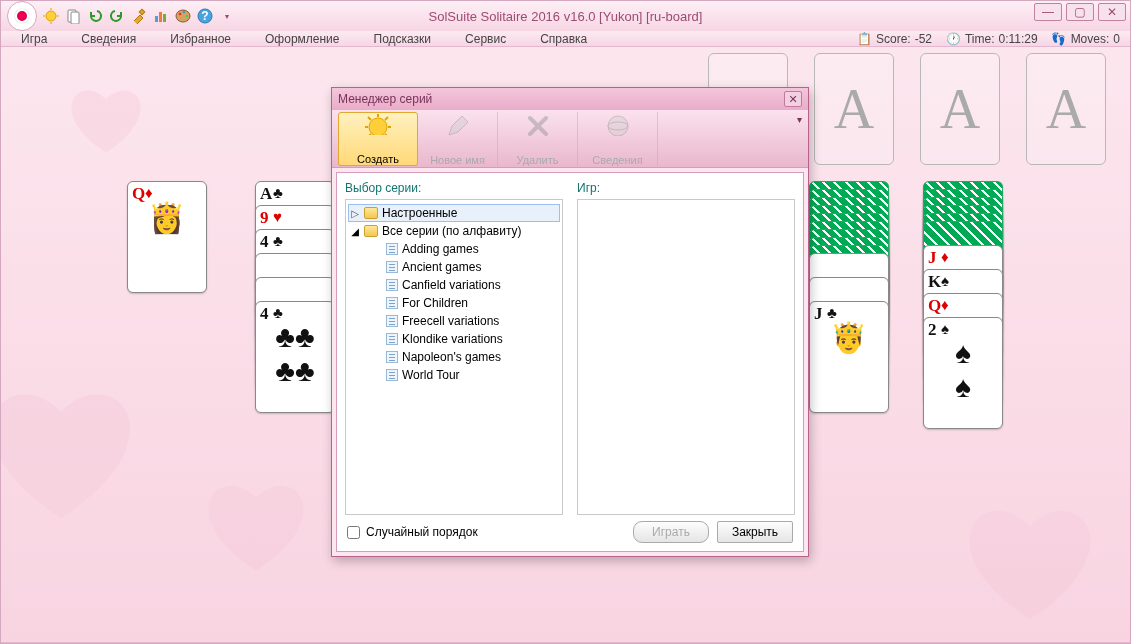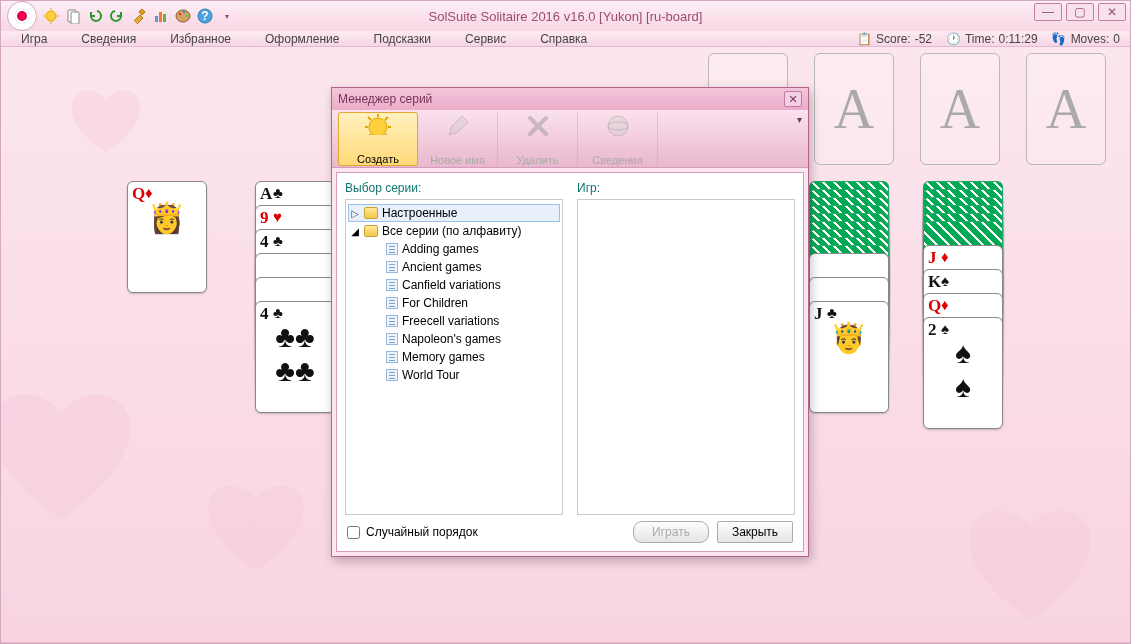--- a/index.html
+++ b/index.html
@@ -362,25 +362,25 @@
               <div class="tree-row tree-indent2">
                   <span class="list-ico"></span>
                   <span>For Children</span>
                 </div>
               <div class="tree-row tree-indent2">
                   <span class="list-ico"></span>
                   <span>Freecell variations</span>
                 </div>
               <div class="tree-row tree-indent2">
                   <span class="list-ico"></span>
+                  <span>Klondike variations</span>
+                </div>
+              <div class="tree-row tree-indent2">
+                  <span class="list-ico"></span>
                   <span>Napoleon's games</span>
-                </div>
-              <div class="tree-row tree-indent2">
-                  <span class="list-ico"></span>
-                  <span>Memory games</span>
                 </div>
               <div class="tree-row tree-indent2">
                   <span class="list-ico"></span>
                   <span>World Tour</span>
                 </div>
             </div>
           </div>
           <div class="col">
             <div class="col-label">Игр:</div>
             <div class="games-list"></div>

